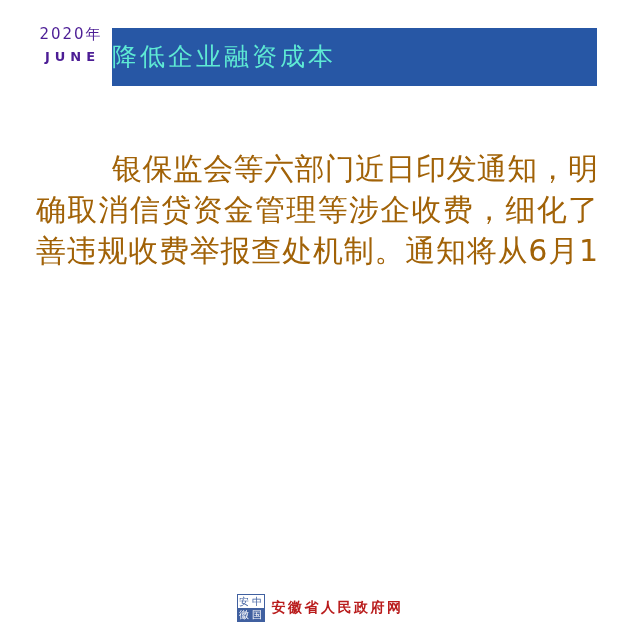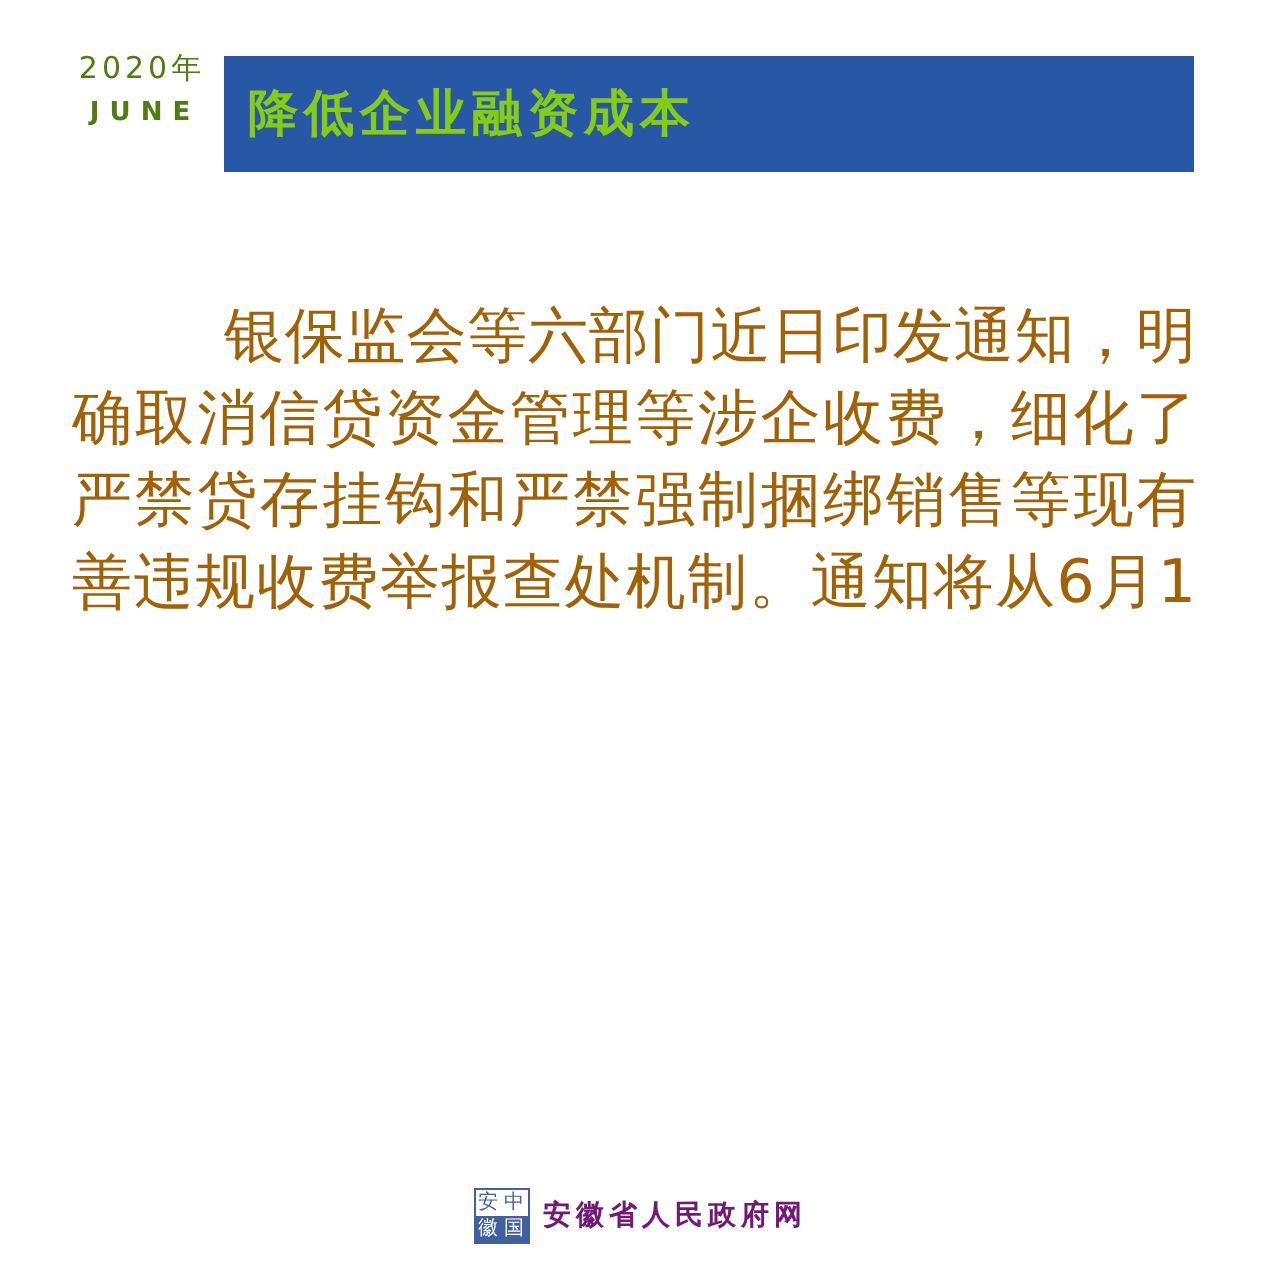--- a/index.html
+++ b/index.html
@@ -14,21 +14,21 @@
     overflow: hidden;
   }
 
   
   .date-block {
     position: absolute;
     left: 30px;
     top: 25px;
     width: 80px;
     text-align: center;
-    color: #4d7c0f;
+    color: #4c1d95;
   }
   .date-year {
     font-size: 15px;
     letter-spacing: 2px;
     padding-left: 2px;
     font-weight: 500;
   }
   .date-month {
     font-size: 21px;
     font-weight: bold;
@@ -47,26 +47,26 @@
   
   .banner {
     position: absolute;
     left: 112px;
     top: 28px;
     width: 485px;
     height: 58px;
     background: #2757a5;
   }
   .banner-title {
-    color: #84cc16;
+    color: #5eead4;
     font-size: 25px;
-    font-weight: bold;
+    font-weight: normal;
     letter-spacing: 3px;
     line-height: 58px;
-    padding-left: 12px;
+    padding-left: 0;
     white-space: nowrap;
   }
 
   
   .body-text {
     position: absolute;
     left: 36px;
     top: 148px;
     width: 562px;
     color: #a16207;
@@ -107,42 +107,41 @@
     line-height: 13px;
     text-align: center;
     overflow: hidden;
   }
   .seal-cell.outline { color: #4060a0; background: #ffffff; }
   .seal-cell.filled  { color: #ffffff; background: #4060a0; }
   .site-name {
     font-size: 14px;
     font-weight: bold;
     letter-spacing: 2.5px;
-    color: #701a75;
+    color: #b91c1c;
     white-space: nowrap;
   }
 </style>
 </head>
 <body>
 
 <div class="page">
 
   <div class="date-block">
     <div class="date-year">2020年</div>
     <div class="date-month-en">JUNE</div>
   </div>
 
   <div class="banner">
     <h1 class="banner-title">降低企业融资成本</h1>
   </div>
 
   <div class="body-text">
     <p class="body-line first">银保监会等六部门近日印发通知，明</p>
     <p class="body-line">确取消信贷资金管理等涉企收费，细化了</p>
-    <p class="body-line">严禁贷存挂钩和严禁强制捆绑销售等现有</p>
     <p class="body-line">善违规收费举报查处机制。通知将从6月1</p>
   </div>
 
   <div class="footer">
     <div class="seal">
       <span class="seal-cell outline">安</span>
       <span class="seal-cell outline">中</span>
       <span class="seal-cell filled">徽</span>
       <span class="seal-cell filled">国</span>
     </div>

